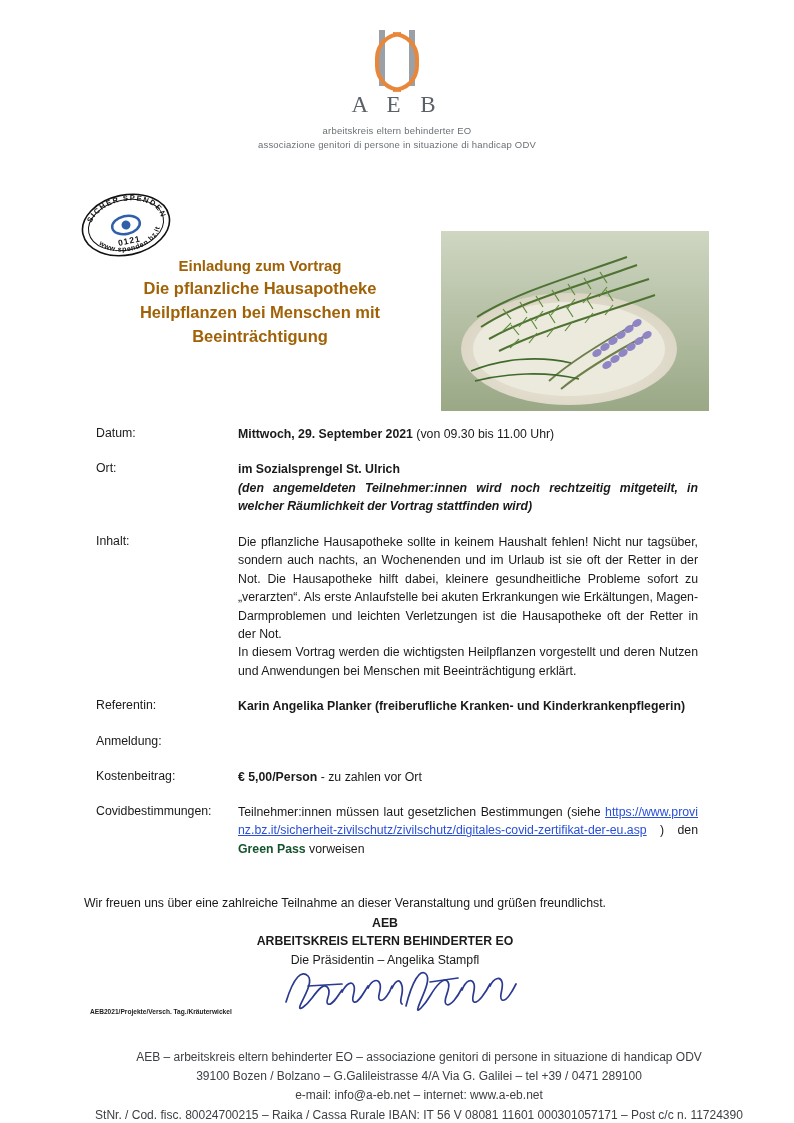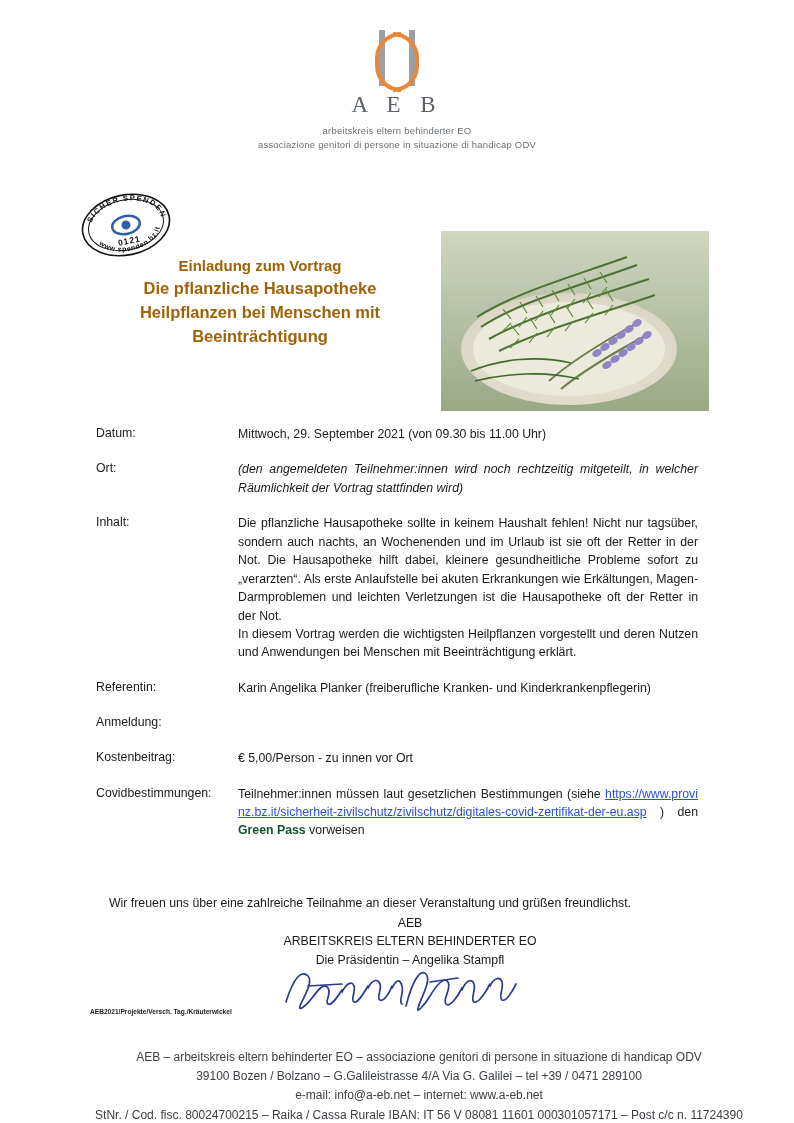--- a/index.html
+++ b/index.html
@@ -126,32 +126,32 @@
     font-size: 12.3px;
     color: #1a1a1a;
     line-height: 1.45;
   }
   .row .value {
     flex: 1;
     font-size: 12.3px;
     line-height: 1.5;
     text-align: justify;
   }
-  .bold { font-weight: normal; }
+  .bold { font-weight: bold; }
   .green-bold { color: #14532d; font-weight: bold; }
   .italic { font-style: italic; }
   .link {
     color: #2a4fd8;
     word-break: break-all;
   }
 
   
   .closing {
     position: absolute;
-    left: 109px;
+    left: 84px;
     top: 896px;
     width: 602px;
     font-size: 12.3px;
   }
   .closing .intro { margin-bottom: 4px; }
   .closing .center {
     text-align: center;
     line-height: 1.5;
   }
   .sig {
@@ -285,20 +285,21 @@
   <div class="content">
 
     <div class="row">
       <div class="label">Datum:</div>
       <div class="value"><span class="bold">Mittwoch, 29. September 2021</span><span> (von 09.30 bis 11.00 Uhr)</span></div>
     </div>
 
     <div class="row">
       <div class="label">Ort:</div>
       <div class="value">
+        <div class="bold">im Sozialsprengel St. Ulrich</div>
         <div class="italic bold">(den angemeldeten Teilnehmer:innen wird noch rechtzeitig mitgeteilt, in welcher Räumlichkeit der Vortrag stattfinden wird)</div>
       </div>
     </div>
 
     <div class="row">
       <div class="label">Inhalt:</div>
       <div class="value">
         <div>Die pflanzliche Hausapotheke sollte in keinem Haushalt fehlen! Nicht nur tagsüber, sondern auch nachts, an Wochenenden und im Urlaub ist sie oft der Retter in der Not. Die Hausapotheke hilft dabei, kleinere gesundheitliche Probleme sofort zu „verarzten“. Als erste Anlaufstelle bei akuten Erkrankungen wie Erkältungen, Magen-Darmproblemen und leichten Verletzungen ist die Hausapotheke oft der Retter in der Not.</div>
         <div>In diesem Vortrag werden die wichtigsten Heilpflanzen vorgestellt und deren Nutzen und Anwendungen bei Menschen mit Beeinträchtigung erklärt.</div>
       </div>
@@ -308,21 +309,21 @@
       <div class="label">Referentin:</div>
       <div class="value bold" style="text-align:left;">Karin Angelika Planker (freiberufliche Kranken- und Kinderkrankenpflegerin)</div>
     </div>
 
     <div class="row" style="margin-top:9px;">
       <div class="label">Anmeldung:</div>
     </div>
 
     <div class="row" style="margin-top:9px;">
       <div class="label">Kostenbeitrag:</div>
-      <div class="value" style="text-align:left;"><span class="bold">€ 5,00/Person</span><span> - zu innen vor Ort</span></div>
+      <div class="value" style="text-align:left;"><span class="bold">€ 5,00/Person</span><span> - zu zahlen vor Ort</span></div>
     </div>
 
     <div class="row" style="margin-top:9px;">
       <div class="label">Covidbestimmungen:</div>
       <div class="value"><span>Teilnehmer:innen müssen laut gesetzlichen Bestimmungen (siehe </span><a class="link" href="#">https://www.provinz.bz.it/sicherheit-zivilschutz/zivilschutz/digitales-covid-zertifikat-der-eu.asp</a><span> ) den </span><span class="green-bold">Green Pass</span><span> vorweisen</span></div>
     </div>
 
   </div>
 
   <div class="closing">

